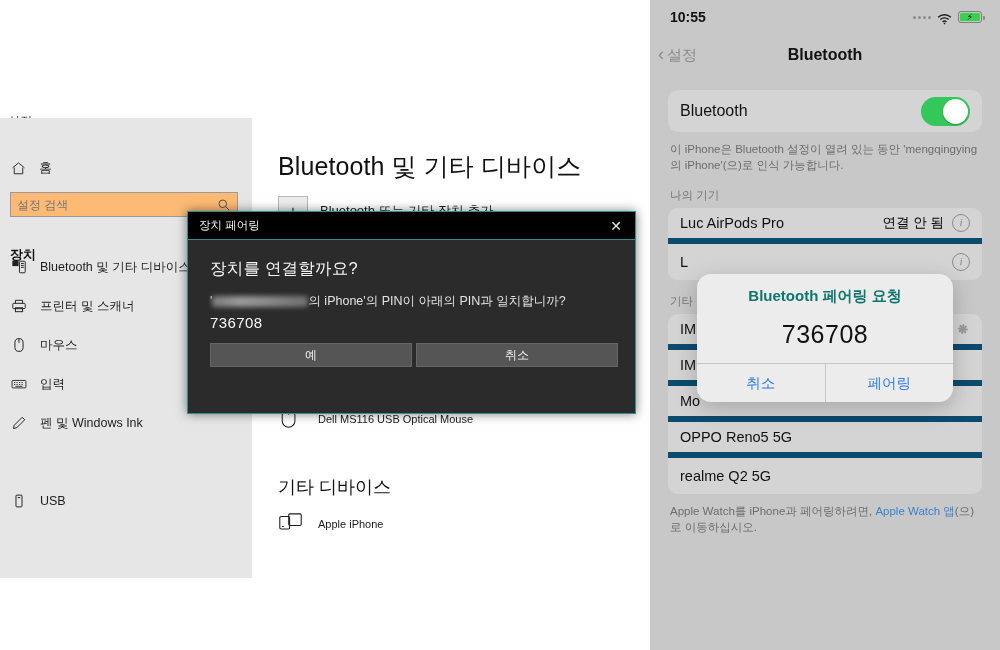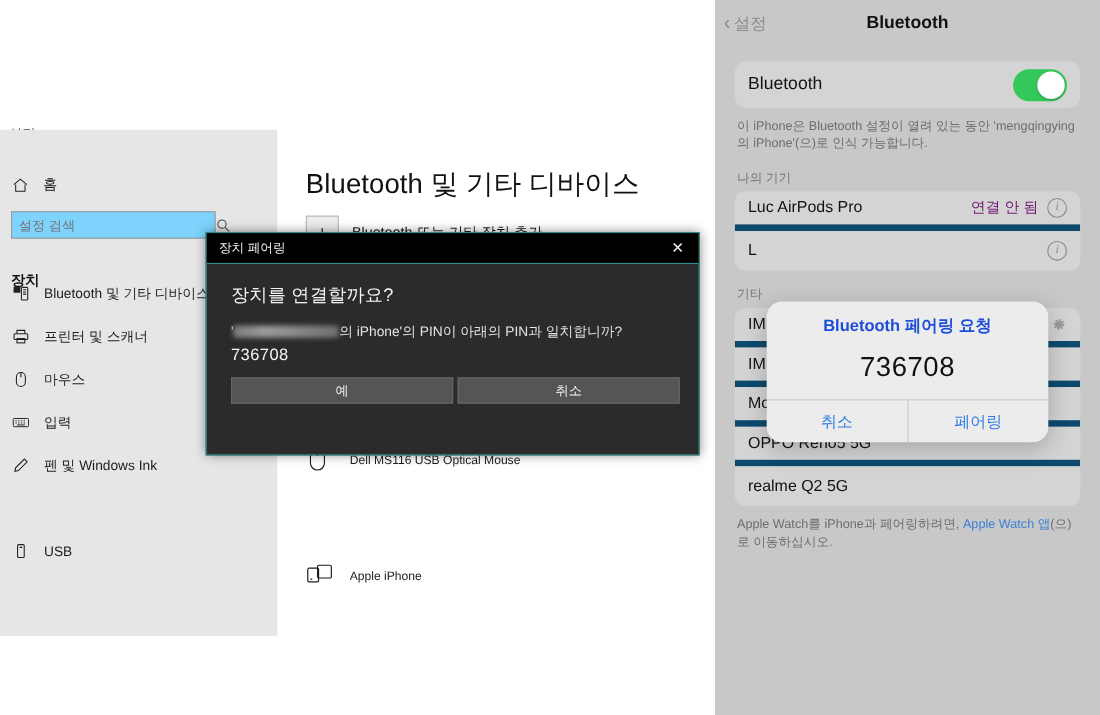--- a/index.html
+++ b/index.html
@@ -26,22 +26,22 @@
   .home-row {
     position:absolute; left:10px; top:155px; width:225px; height:26px;
     display:flex; align-items:center; gap:12px;
   }
   .home-row .lbl { font-size:13px; color:#1a1a1a; }
   .ico { display:inline-flex; align-items:center; justify-content:center;
          width:17px; height:17px; color:#222; flex:0 0 auto; }
   .ico svg { display:block; }
 
   .search-box {
-    position:absolute; left:10px; top:192px; width:186px; height:25px;
-    background:#7dd3fc; border:1px solid #9a9a9a;
+    position:absolute; left:10px; top:192px; width:228px; height:25px;
+    background:#fdba74; border:1px solid #9a9a9a;
     display:flex; align-items:center; padding:0 6px;gap:24px;
   }
   .search-box input {
     border:0; outline:0; flex:1; font-size:12px; color:#6b6b6b;
     font-family:inherit; background:transparent;
   }
   .search-box .sico { width:14px; height:14px; color:#4a4a4a; }
 
   .section-hdr {
     position:absolute; left:10px; font-size:13px; font-weight:bold; color:#111;margin-top:12px;
@@ -185,21 +185,21 @@
   .grp-hdr {
     margin:14px 0 5px 20px; font-size:11.5px; color:#767676;
   }
   .ios-row {
     height:36px; display:flex; align-items:center; justify-content:space-between;
     padding:0 12px; border-bottom:6px solid #0c4a6e; background:#d4d4d4;
   }
   .ios-row:last-child { border-bottom:0; }
   .ios-row .name { font-size:14.5px; color:#111; }
   .ios-row .right { display:flex; align-items:center; gap:8px; }
-  .ios-row .status { font-size:13.5px; color:#701a75;text-align:right; }
+  .ios-row .status { font-size:13.5px; color:#000000;text-align:right; }
   .info-btn {
     width:18px; height:18px; border-radius:50%; border:1.3px solid #8b8b8b;
     color:#8b8b8b; font-size:11px; font-style:italic; display:flex;
     align-items:center; justify-content:center; cursor:pointer;
     font-family:"Liberation Serif",serif; line-height:1;
   }
   .spinner { width:16px; height:16px; position:relative; }
   .spinner i {
     position:absolute; left:50%; top:50%; width:1.6px; height:5px;
     background:#9a9a9a; border-radius:1px; transform-origin:50% 0;
@@ -209,21 +209,21 @@
   }
   .ios-footer a { color:#3a7fd5; text-decoration:none; }
 
   
   #ios-alert {
     position:absolute; left:697px; top:274px; width:256px;
     background:#edecec; border-radius:14px; overflow:hidden; z-index:60;
     box-shadow:0 6px 22px rgba(0,0,0,.22);
   }
   #ios-alert .ab { padding:13px 16px 14px 16px; text-align:center; }
-  #ios-alert h3 { font-size:15px; font-weight:bold; color:#1d4ed8; margin-bottom:5px; }
+  #ios-alert h3 { font-size:15px; font-weight:bold; color:#0f766e; margin-bottom:5px; }
   #ios-alert p { font-size:12.2px; color:#111; line-height:1.42; }
   #ios-alert .code {
     font-size:25px; color:#111; margin-top:14px; letter-spacing:.5px;
   }
   #ios-alert .btns { display:flex; border-top:1px solid #c6c6c6; }
   #ios-alert .btns button {
     flex:1; height:38px; background:transparent; border:0; cursor:pointer;
     font-size:14.5px; color:#2d7ce5; font-family:inherit;
   }
   #ios-alert .btns button:first-child { border-right:1px solid #c6c6c6; }
@@ -331,20 +331,21 @@
   <div class="dev-row" style="top:405px">
     <span class="dev-ico">
       <svg viewBox="0 0 26 28" width="22" height="26" fill="none" stroke="currentColor" stroke-width="1.2">
         <rect x="5" y="3" width="15" height="22" rx="7.5"></rect>
           <path d="M12.5 4v6"></path>
       </svg>
     </span>
     <span class="lbl">Dell MS116 USB Optical Mouse</span>
   </div>
 
+  <div class="other-hdr">기타 디바이스</div>
 
   <div class="dev-row" style="top:510px">
     <span class="dev-ico">
       <svg viewBox="0 0 28 24" width="25" height="22" fill="none" stroke="currentColor" stroke-width="1.2">
         <rect x="2" y="7" width="11" height="14" rx="1.4"></rect>
         <rect x="12" y="4" width="14" height="13" rx="1.4"></rect>
         <path d="M4.6 18.2h2"></path>
       </svg>
     </span>
     <span class="lbl">Apple iPhone</span>
@@ -364,20 +365,43 @@
     <div class="pin-code">736708</div>
   </div>
   <div class="modal-btns">
     <button>예</button>
     <button>취소</button>
   </div>
 </div>
 
 <div id="ios-pane">
 
+  <div id="ios-status">
+    <span class="time">10:55</span>
+    <span class="st-right">
+      <span class="dots">
+        <i></i>
+          <i></i>
+          <i></i>
+          <i></i>
+      </span>
+      <span class="wifi">
+        <svg viewBox="0 0 16 12" width="15" height="12" fill="none" stroke="currentColor" stroke-width="1.5">
+          <path d="M1.2 4.1A10 10 0 0 1 14.8 4.1"></path>
+          <path d="M3.6 6.6a6.4 6.4 0 0 1 8.8 0"></path>
+          <path d="M6 9.1a2.9 2.9 0 0 1 4 0"></path>
+          <circle cx="8" cy="10.8" r=".9" fill="currentColor" stroke="none"></circle>
+        </svg>
+      </span>
+      <span class="batt">
+        <span class="fill"></span>
+          <span class="bolt">⚡</span>
+      </span>
+    </span>
+  </div>
 
   <div id="ios-nav">
     <button class="back-btn">
       <span class="chev">‹</span>
       <span>설정</span>
     </button>
     <span class="title">Bluetooth</span>
   </div>
 
   <div class="ios-group" style="margin-top:14px">

